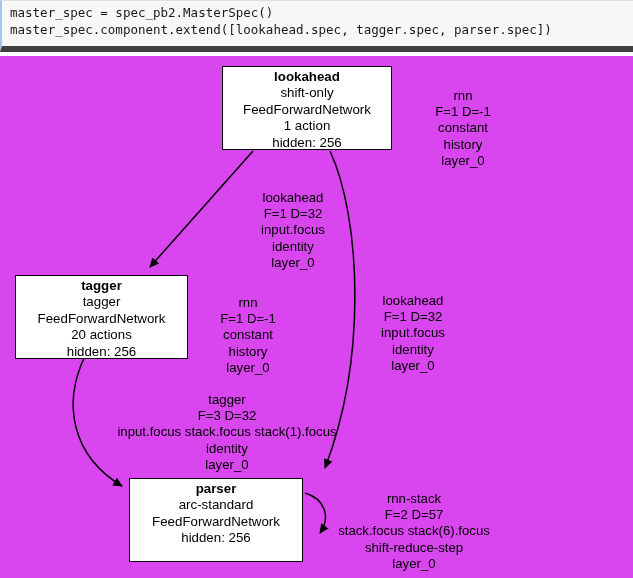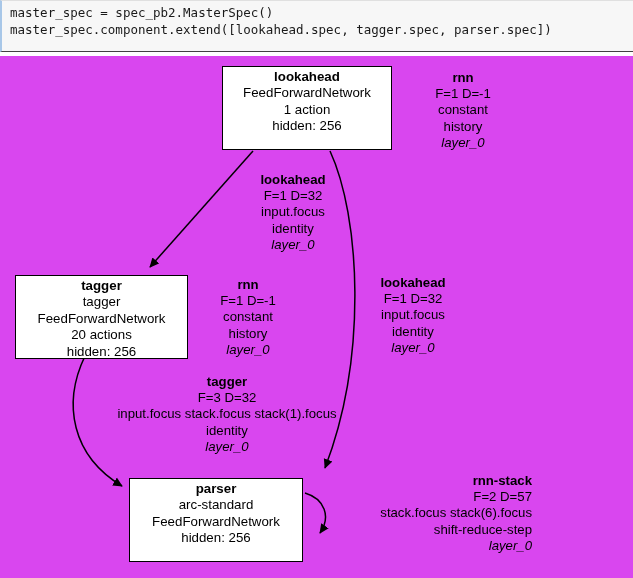--- a/index.html
+++ b/index.html
@@ -18,21 +18,21 @@
   
   #code-cell {
     position: absolute;
     left: 0;
     top: 0;
     width: 633px;
     height: 52px;
     box-sizing: border-box;
     background: #f7f7f7;
     border-top: 1px solid #e0e0e0;
-    border-bottom: 1px solid #404040;
+    border-bottom: 6px solid #404040;
     border-left: 2px solid #a8c7e8;
     padding: 3px 0 0 8px;
   }
   .code-line {
     font-family: "DejaVu Sans Mono", "Liberation Mono", monospace;
     font-size: 12.5px;
     line-height: 17px;
     color: #1a1a1a;
     white-space: pre;
   }
@@ -71,23 +71,23 @@
   
   .edge-label {
     position: absolute;
     text-align: center;
     font-size: 13.2px;
     line-height: 16.2px;
     color: #000000;
     white-space: nowrap;
     z-index: 4;
   }
-  .edge-label .el-name { font-weight: bold; }
+  .edge-label .el-name { font-weight: normal; margin-top: 18px; }
   .edge-label .el-under { }
-  .edge-label .el-italic { font-style: italic; }
+  .edge-label .el-italic { }
 </style>
 </head>
 <body>
 
 <div id="code-cell">
   <div class="code-line">master_spec = spec_pb2.MasterSpec()</div>
   <div class="code-line">master_spec.component.extend([lookahead.spec, tagger.spec, parser.spec])</div>
 </div>
 
 <div id="graph">
@@ -107,20 +107,21 @@
 
     <path d="M 330,95 C 360,160 368,300 325,412" fill="none" stroke="#000000" stroke-width="1.5" marker-end="url(#ah)"></path>
 
     <path d="M 85,300 C 62,348 72,400 122,430" fill="none" stroke="#000000" stroke-width="1.5" marker-end="url(#ah)"></path>
 
     <path d="M 305,437 C 325,443 331,461 320,477" fill="none" stroke="#000000" stroke-width="1.5" marker-end="url(#ah)"></path>
   </svg>
 
   <div class="node" style="left:222px; top:10px; width:170px; height:84px;">
     <div class="ttl">lookahead</div>
+    <div>shift-only</div>
     <div>FeedForwardNetwork</div>
     <div>1 action</div>
     <div>hidden: 256</div>
   </div>
 
   <div class="node" style="left:15px; top:219px; width:173px; height:84px;">
     <div class="ttl">tagger</div>
     <div>tagger</div>
     <div>FeedForwardNetwork</div>
     <div>20 actions</div>
@@ -167,21 +168,21 @@
   </div>
 
   <div class="edge-label" style="left:76px; top:318px; width:302px;">
     <div class="el-name">tagger</div>
     <div>F=3 D=32</div>
     <div>input.focus stack.focus stack(1).focus</div>
     <div class="el-under">identity</div>
     <div class="el-italic">layer_0</div>
   </div>
 
-  <div class="edge-label" style="left:320px; top:417px; width:212px;text-align:right;">
+  <div class="edge-label" style="left:308px; top:417px; width:212px;">
     <div class="el-name">rnn-stack</div>
     <div>F=2 D=57</div>
     <div>stack.focus stack(6).focus</div>
     <div class="el-under">shift-reduce-step</div>
     <div class="el-italic">layer_0</div>
   </div>
 
 </div>
 
 </body></html>

